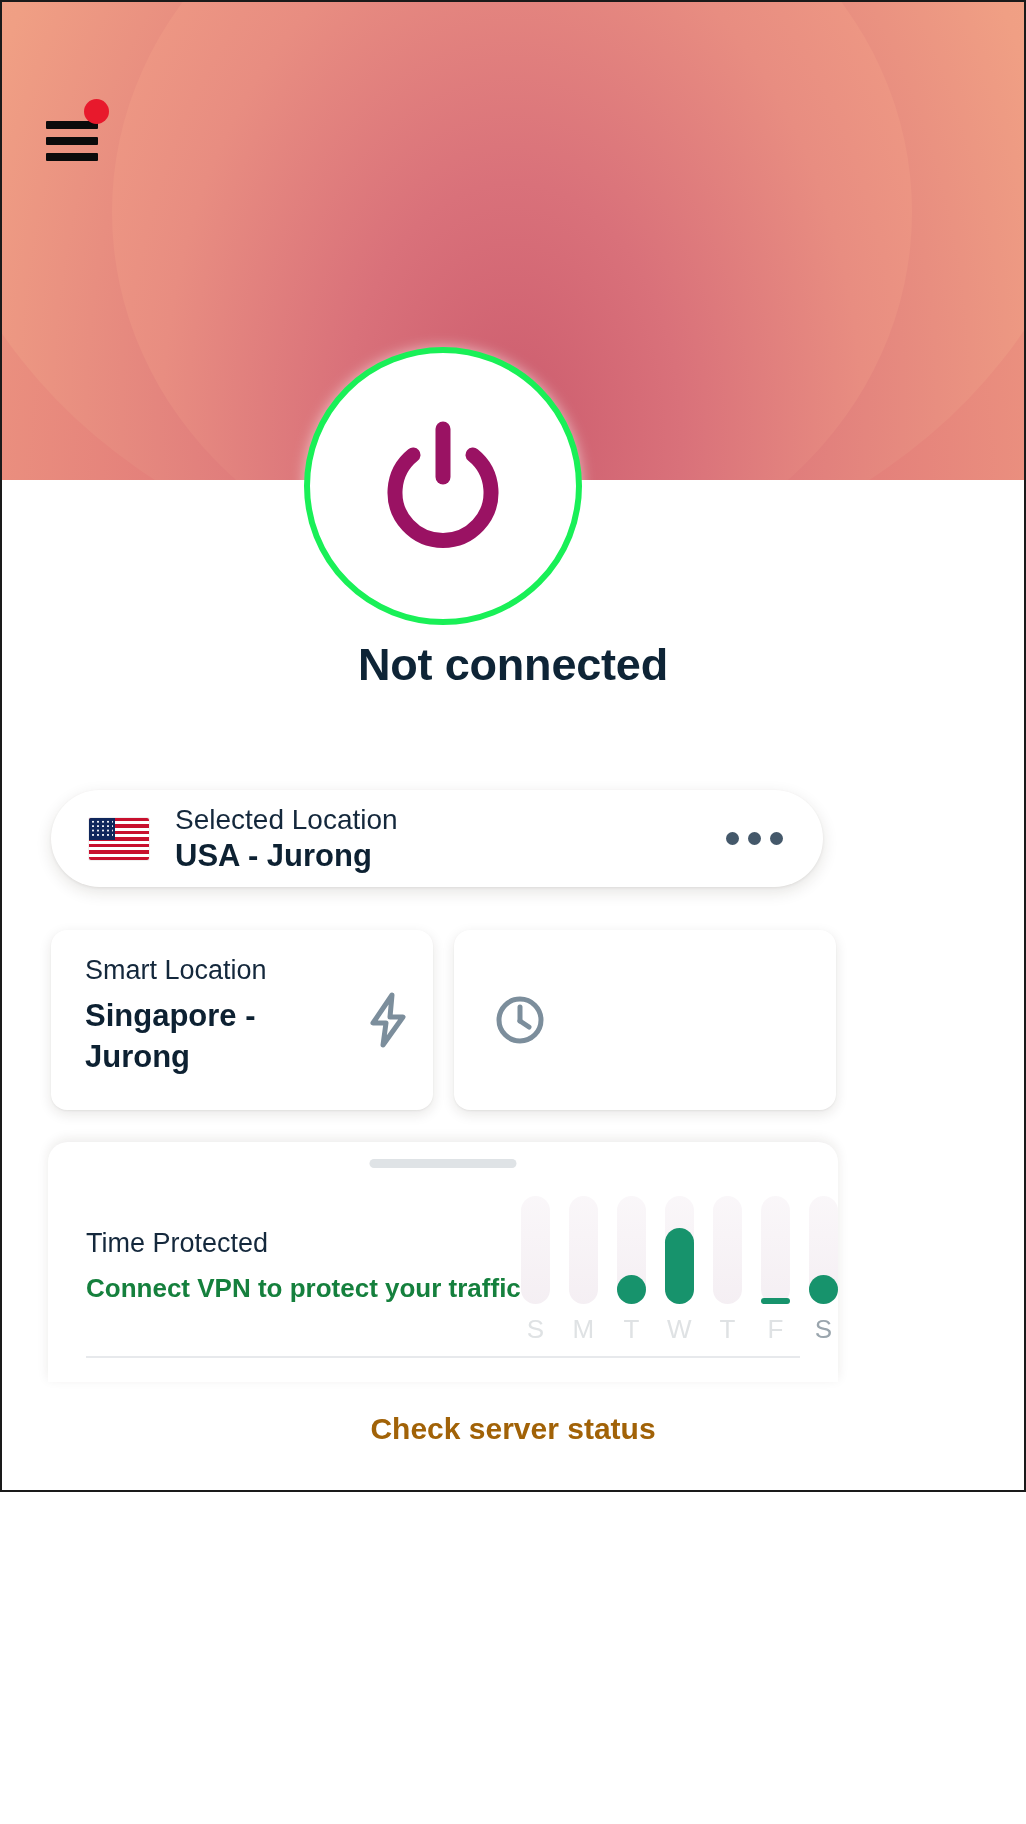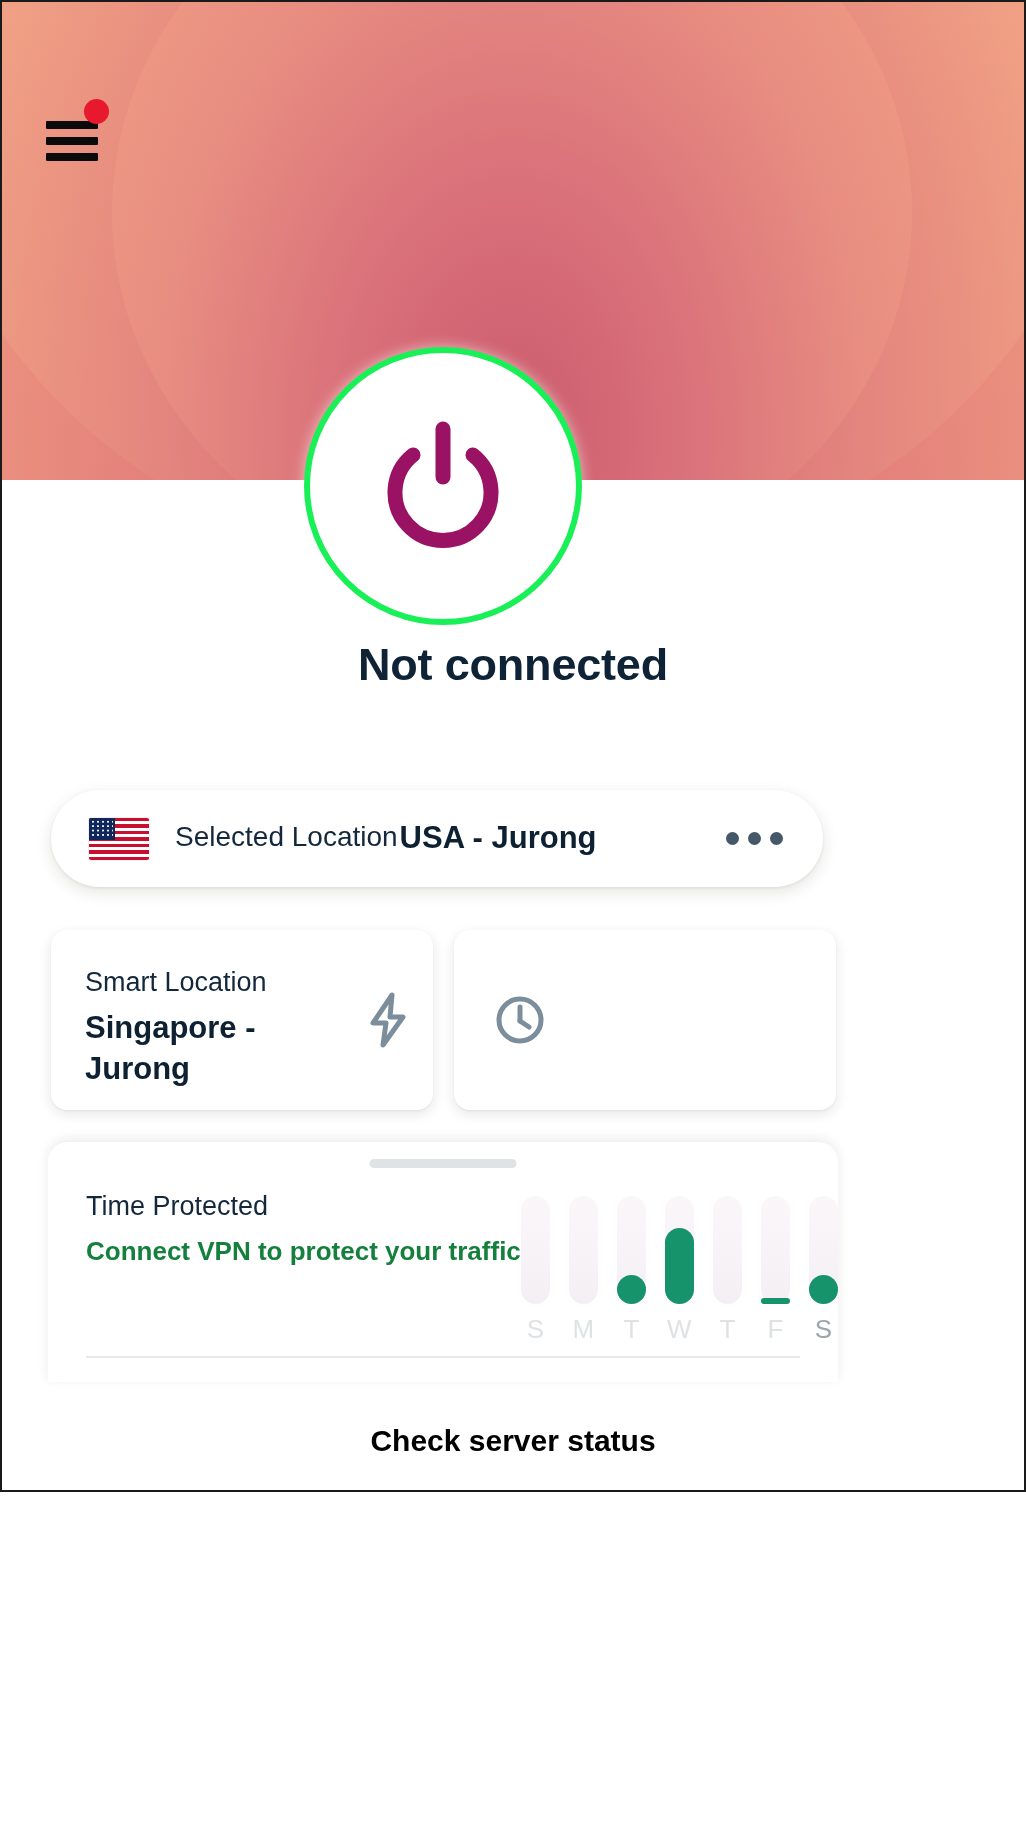--- a/index.html
+++ b/index.html
@@ -144,21 +144,21 @@
     width: 26px; height: 22.6px;
     background: #10275c;
   }
   .flag .canton::after {
     content: "";
     position: absolute; inset: 2px;
     background:
       radial-gradient(circle at 2px 2px, #fff 0.9px, transparent 1px) 0 0 / 5px 4.4px;
     opacity: 0.92;
   }
-  .sel-texts { margin-left: 26px; display: flex; flex-direction: row; gap: 2px; }
+  .sel-texts { margin-left: 26px; display: flex; flex-direction: column; gap: 2px; }
   .sel-label { font-size: 28px; color: #14283c; line-height: 1.18; }
   .sel-value { font-size: 31px; font-weight: bold; color: #0d2132; line-height: 1.18; }
   .dots-menu {
     margin-left: auto;
     display: flex; gap: 9px;
     padding: 14px 6px;
     cursor: pointer;
   }
   .dots-menu i {
     width: 13px; height: 13px;
@@ -176,21 +176,21 @@
     gap: 21px;
   }
   .loc-card {
     width: 382px;
     height: 180px;
     background: #ffffff;
     border-radius: 16px;
     box-shadow: 0 4px 13px rgba(40,30,20,0.11), 0 1px 2px rgba(40,30,20,0.06);
     padding: 24px 22px 20px 34px;
     display: flex;
-    align-items: flex-end;
+    align-items: flex-start;
     cursor: pointer;
   }
   .loc-main { flex: 1 1 auto; min-width: 0; }
   .loc-label {
     font-size: 27px;
     color: #14283c;
     line-height: 1.2;
     margin-bottom: 10px;
   }
   .loc-value {
@@ -223,21 +223,21 @@
     width: 147px; height: 9px;
     border-radius: 6px;
     background: #dfe3e6;
     cursor: pointer;
   }
   .tp-body {
     position: absolute;
     left: 38px; top: 48px;
     right: 30px;
     display: flex;
-    align-items: flex-start;
+    align-items: center;
   }
   .tp-texts { flex: 0 0 auto; }
   .tp-label {
     font-size: 27px;
     color: #14283c;
     line-height: 1.2;
     margin-bottom: 12px;
   }
   .tp-value {
     font-size: 26px;
@@ -299,24 +299,24 @@
     text-align: center;
   }
   .footer-text {
     font-size: 30px;
     color: #35506a;
     line-height: 1.35;
     padding: 0 105px;
   }
   .footer-link {
     display: inline-block;
-    margin-top: 22px;
+    margin-top: 10px;
     font-size: 30px;
     font-weight: bold;
-    color: #000000;
+    color: #a16207;
     cursor: pointer;
   }
 </style>
 </head>
 <body>
 
 <div id="app">
 
   <div class="hero">
     <div class="hero-ring ring-outer"></div>

